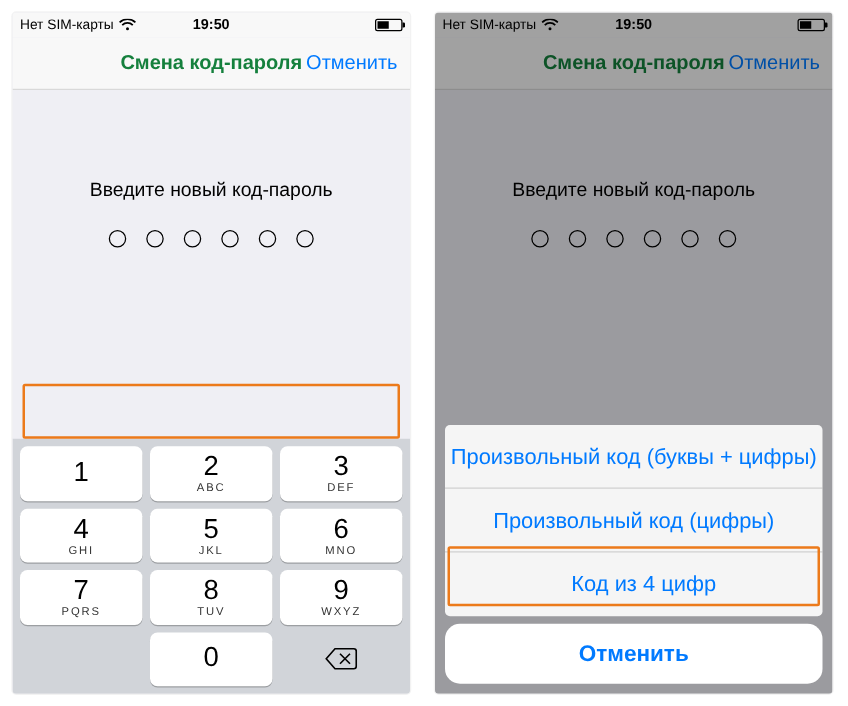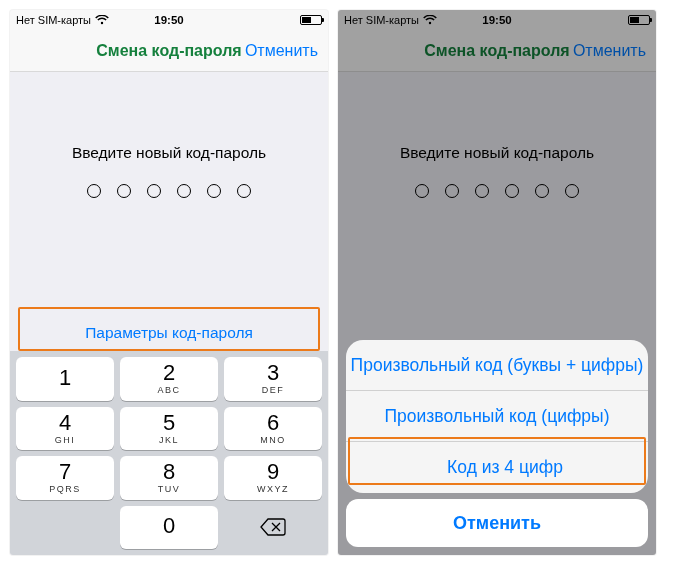--- a/index.html
+++ b/index.html
@@ -8,21 +8,21 @@
     background: #fff;
     width: 678px;
     height: 565px;
     overflow: hidden;
     position: relative;
   }
   .stage {
     width: 542px;
     height: 565px;
     display: flex;
-    gap: 10px;
+    gap: 20px;
     padding: 10px 10px;
   }
   .phone {
     width: 318px;
     height: 545px;
     background: #efeff4;
     border-radius: 3px;
     box-shadow: 0 0 0 1px rgba(0,0,0,0.05);
     position: relative;
     overflow: hidden;
@@ -169,21 +169,21 @@
     width: 26px; height: 18px;
     position: relative;
   }
   .del-icon svg { width: 26px; height: 18px; display:block; }
   
   .sheet-group {
     position: absolute;
     left: 8px; right: 8px;
     bottom: 62px;
     background: rgba(248,248,248,0.97);
-    border-radius: 17px;
+    border-radius: 4px;
     overflow: hidden;
     z-index: 5;
   }
   .sheet-option {
     height: 51px;
     display: flex;
     align-items: center;
     justify-content: center;
     color: #007aff;
     font-size: 17.5px;
@@ -242,21 +242,20 @@
       <div class="dots">
         <span class="dot"></span>
         <span class="dot"></span>
         <span class="dot"></span>
         <span class="dot"></span>
         <span class="dot"></span>
         <span class="dot"></span>
       </div>
     </div>
 
-    <div class="options-link">Параметры код-пароля</div>
     <div class="hl hl1"></div>
 
     <div class="keypad">
       <div class="key">
           <span class="num">1</span>
           <span class="letters"></span>
         </div>
       <div class="key">
           <span class="num">2</span>
           <span class="letters">ABC</span>

